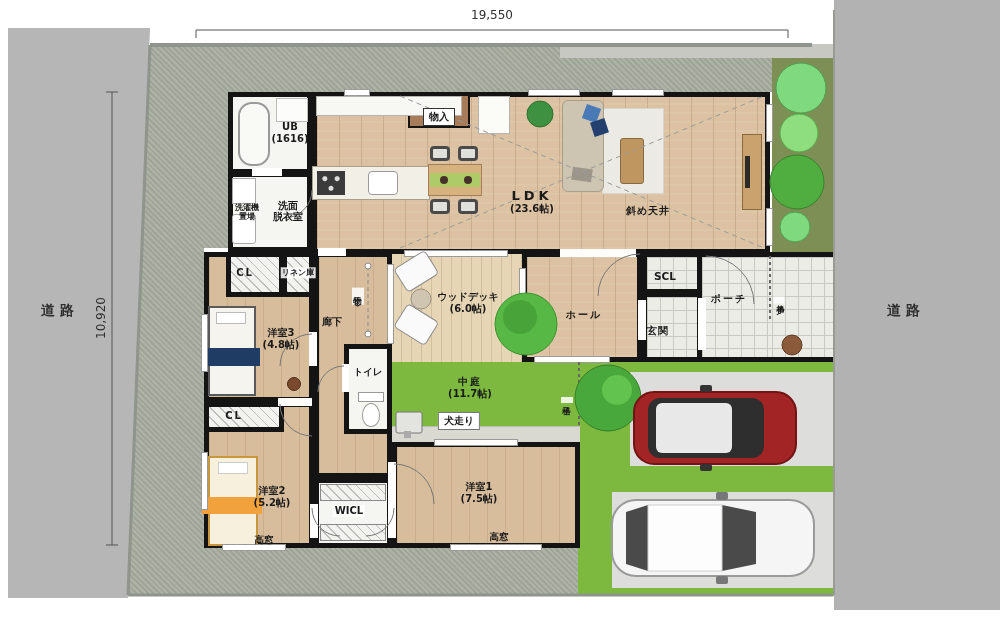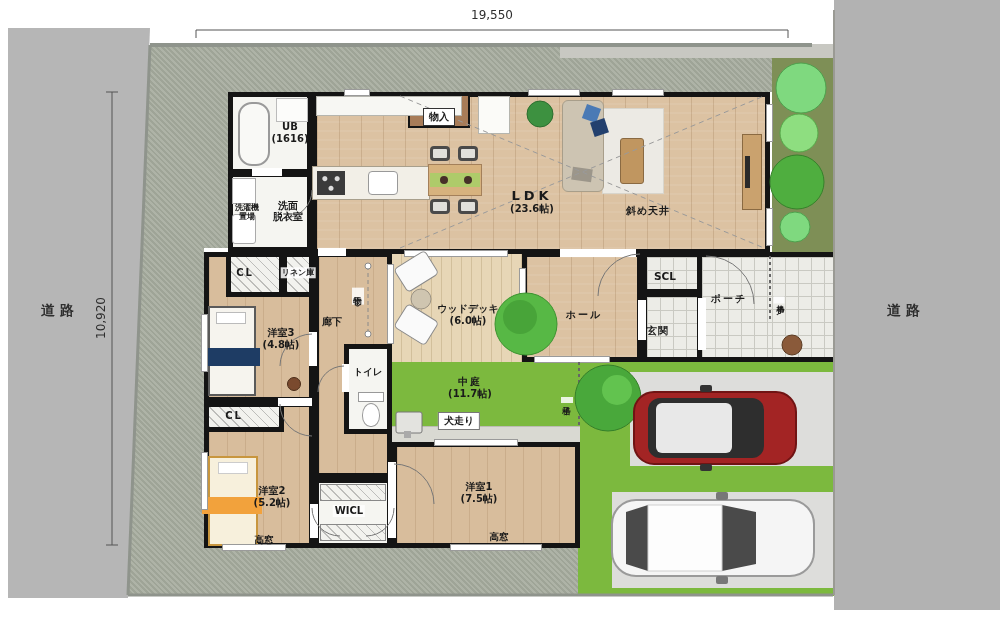--- a/index.html
+++ b/index.html
@@ -265,21 +265,21 @@
   <div class="lbl sz" style="left:648px;top:211px;letter-spacing:1px;">斜め天井</div>
   <div class="lbl sz" style="left:245px;top:273px;letter-spacing:2px;">CL</div>
   <div class="lbl" style="left:298px;top:273px;font-size:8px;font-weight:600;background:rgba(255,255,255,.85);padding:1px 1px;">リネン庫</div>
   <div class="lbl" style="left:281px;top:339px;">
     <span class="nm" style="display:block;">洋室3</span>
     <span class="sz" style="display:block;">(4.8帖)</span>
   </div>
   <div class="lbl nm" style="left:332px;top:322px;">廊下</div>
   <div class="vert abs" style="left:358px;top:296px;z-index:60;">物干し</div>
   <div class="lbl" style="left:368px;top:372px;font-size:9.5px;font-weight:600;">トイレ</div>
-  <div class="lbl" style="left:468px;top:315px;">
+  <div class="lbl" style="left:468px;top:303px;">
     <span class="nm" style="display:block;">ウッドデッキ</span>
     <span class="sz" style="display:block;">(6.0帖)</span>
   </div>
   <div class="lbl nm" style="left:584px;top:315px;letter-spacing:2px;">ホール</div>
   <div class="lbl sz" style="left:665px;top:276px;font-size:10.5px;">SCL</div>
   <div class="lbl nm" style="left:658px;top:331px;letter-spacing:1px;">玄関</div>
   <div class="lbl nm" style="left:729px;top:299px;letter-spacing:2px;">ポーチ</div>
   <div class="vert abs" style="left:779px;top:300px;z-index:60;font-size:8px;">格子戸</div>
   <div class="lbl" style="left:470px;top:388px;">
     <span class="nm" style="display:block;letter-spacing:2px;">中庭</span>

